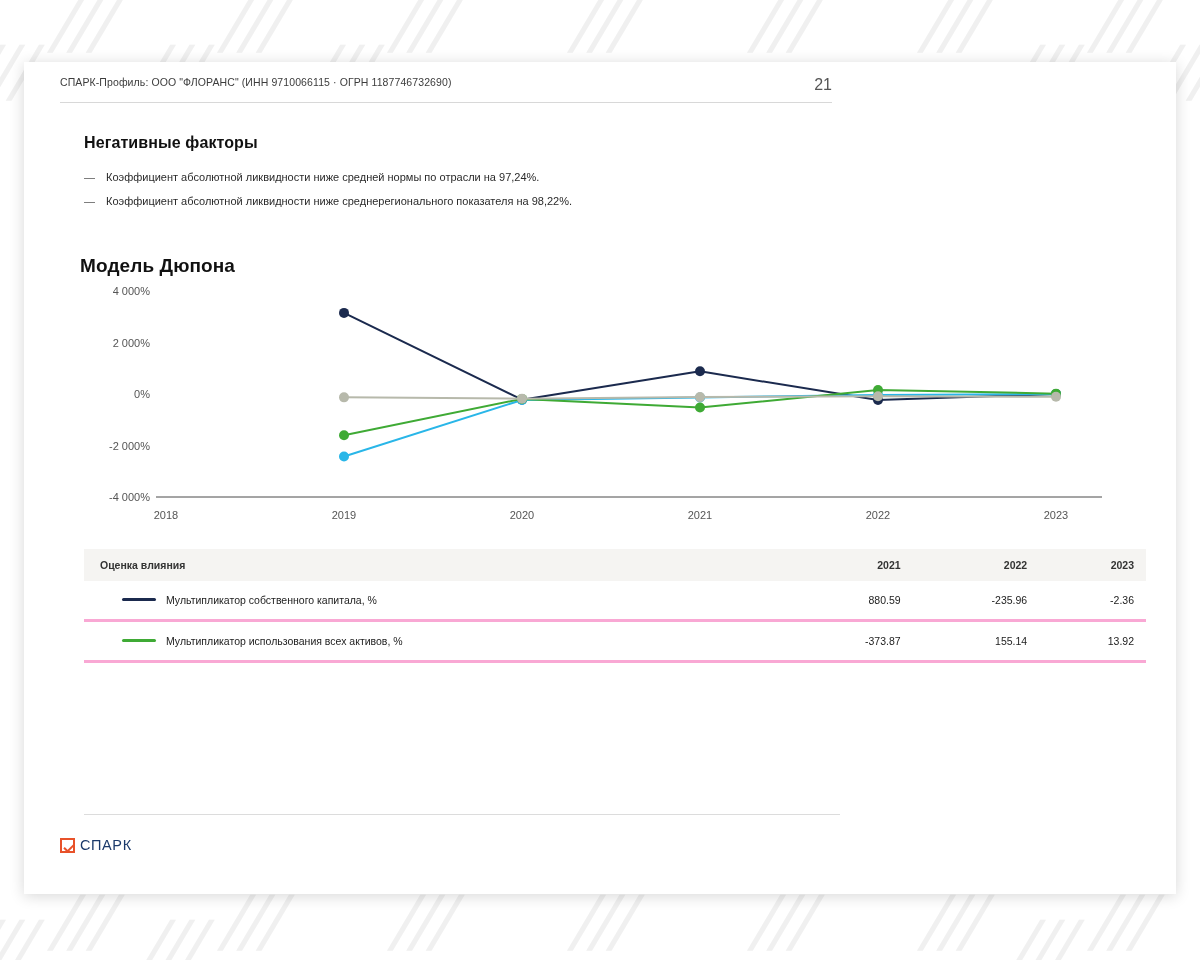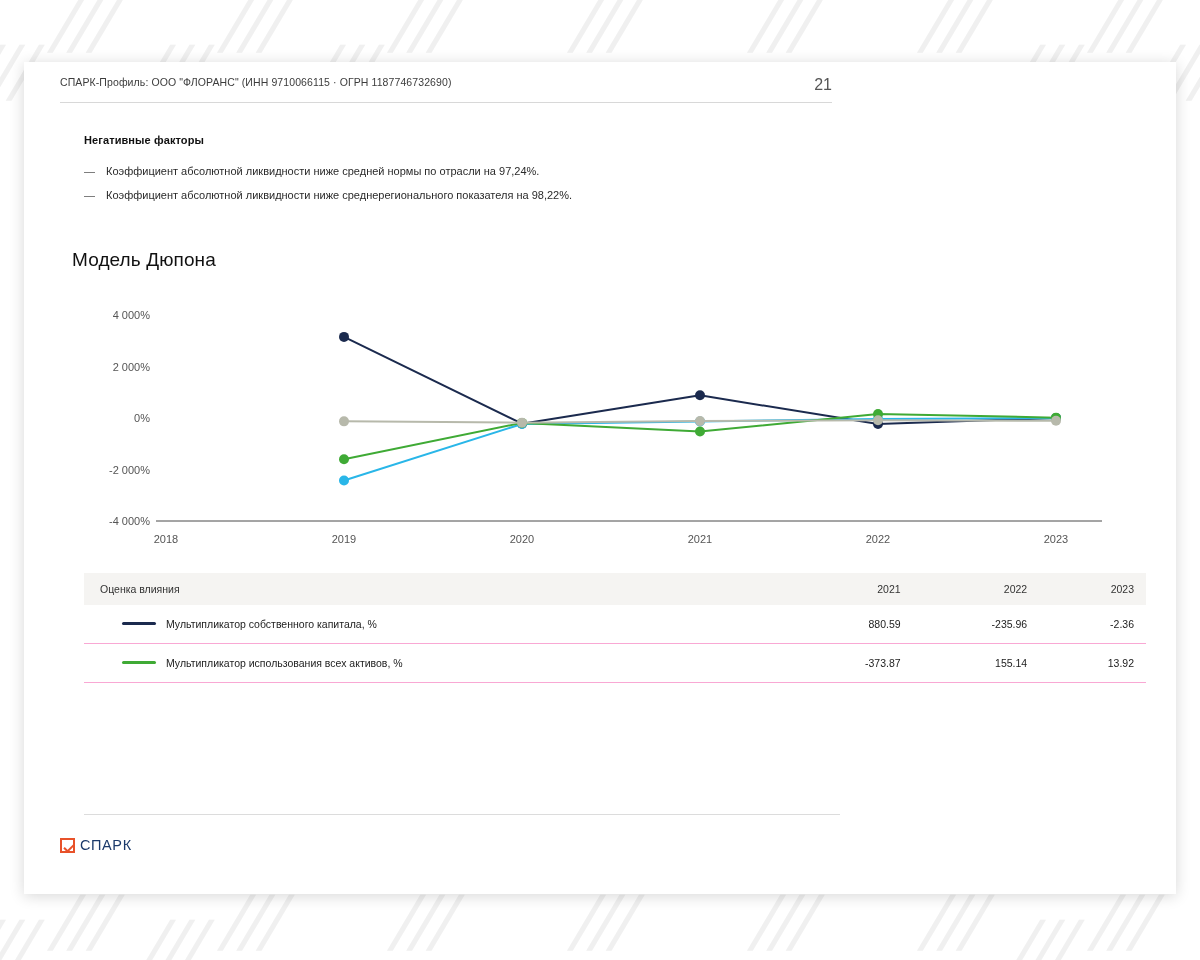--- a/index.html
+++ b/index.html
@@ -69,21 +69,21 @@
 
   
   .content {
     position: absolute;
     left: 36px;
     top: 72px;
     right: 30px;
   }
 
   h2.neg-title {
-    font-size: 11px;
+    font-size: 16px;
     font-weight: 700;
     color: #111;
     margin: 0 0 18px 24px;
     letter-spacing: 0.1px;
   }
 
   ul.neg-list {
     list-style: none;
     margin: 0 0 0 24px;
     padding: 0;
@@ -98,57 +98,56 @@
   }
   ul.neg-list li .dash {
     width: 22px;
     flex: 0 0 22px;
     color: #555;
     font-size: 11px;
   }
 
   h1.dupont-title {
     font-size: 19px;
-    font-weight: 400;
+    font-weight: 700;
     color: #111;
-    margin: 46px 0 0 12px;
+    margin: 46px 0 0 20px;
     letter-spacing: 0.1px;
   }
 
   
   .chart-wrap {
     position: relative;
-    margin-top: 30px;
     height: 260px;
   }
   .chart-svg { display: block; }
 
   
   .tbl {
     margin: 12px 0 0 24px;
     width: 1062px;
     border-collapse: collapse;
     font-size: 10.5px;
     color: #222;
   }
   .tbl thead th {
     background: #f5f4f2;
-    font-weight: 400;
+    font-weight: 700;
     padding: 10px 12px;
     text-align: right;
     color: #333;
     font-size: 10.5px;
   }
   .tbl thead th.first {
     text-align: left;
     padding-left: 16px;
   }
   .tbl tbody td {
     padding: 13px 12px;
-    border-bottom: 1px solid #f9a8d4;
+    border-bottom: 3px solid #f9a8d4;
     text-align: right;
     color: #222;
   }
   .tbl tbody td.first {
     text-align: left;
     padding-left: 16px;
   }
   .legend-cell {
     display: flex;
     align-items: center;

